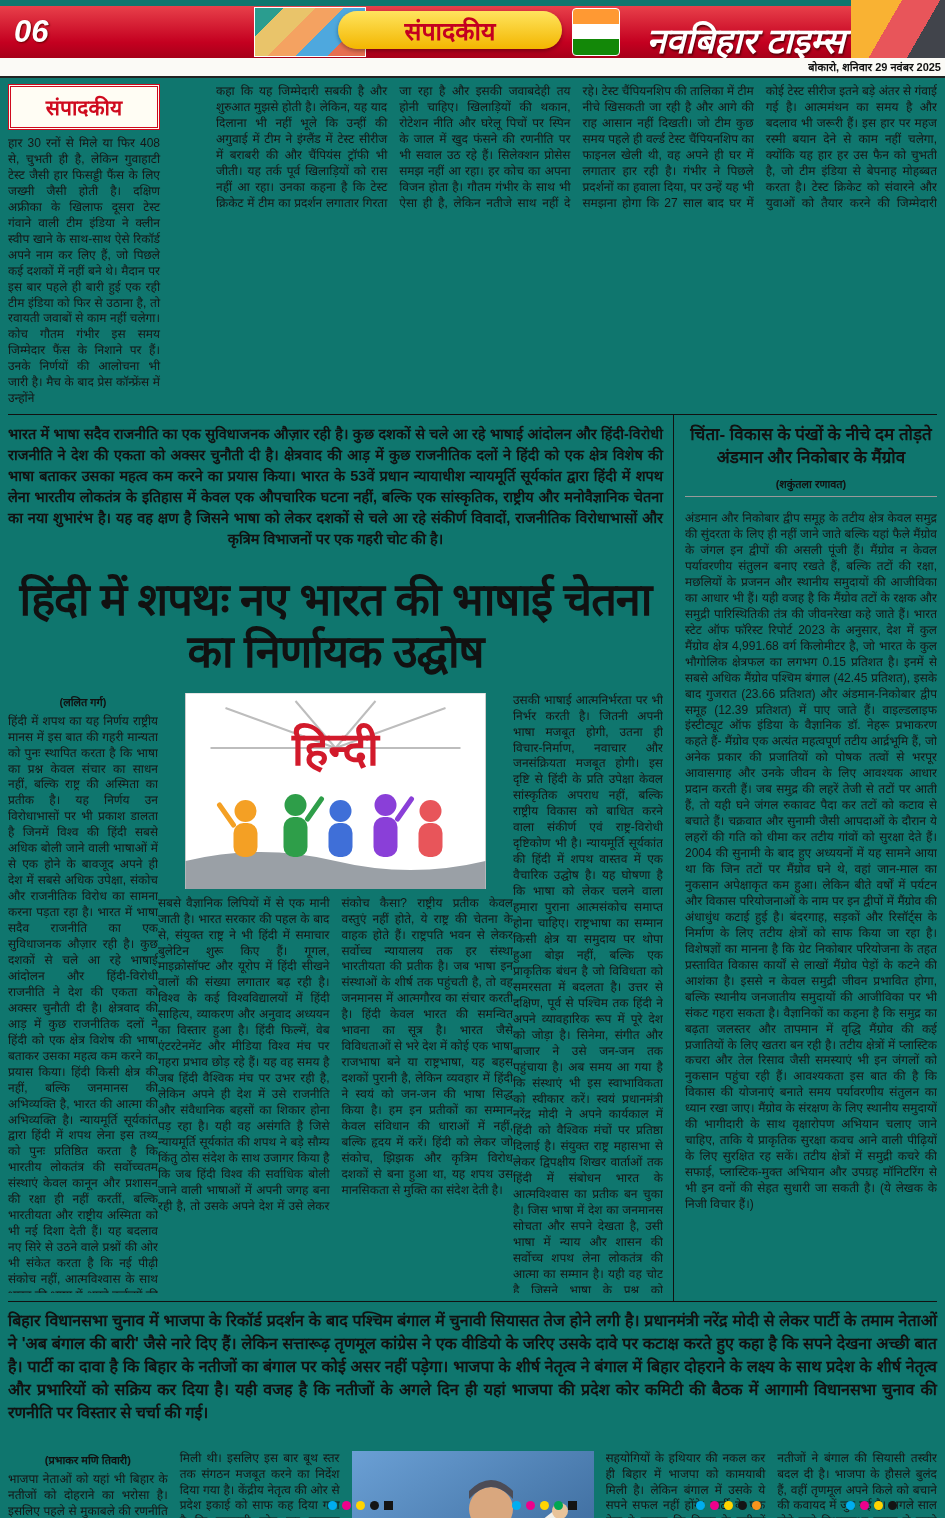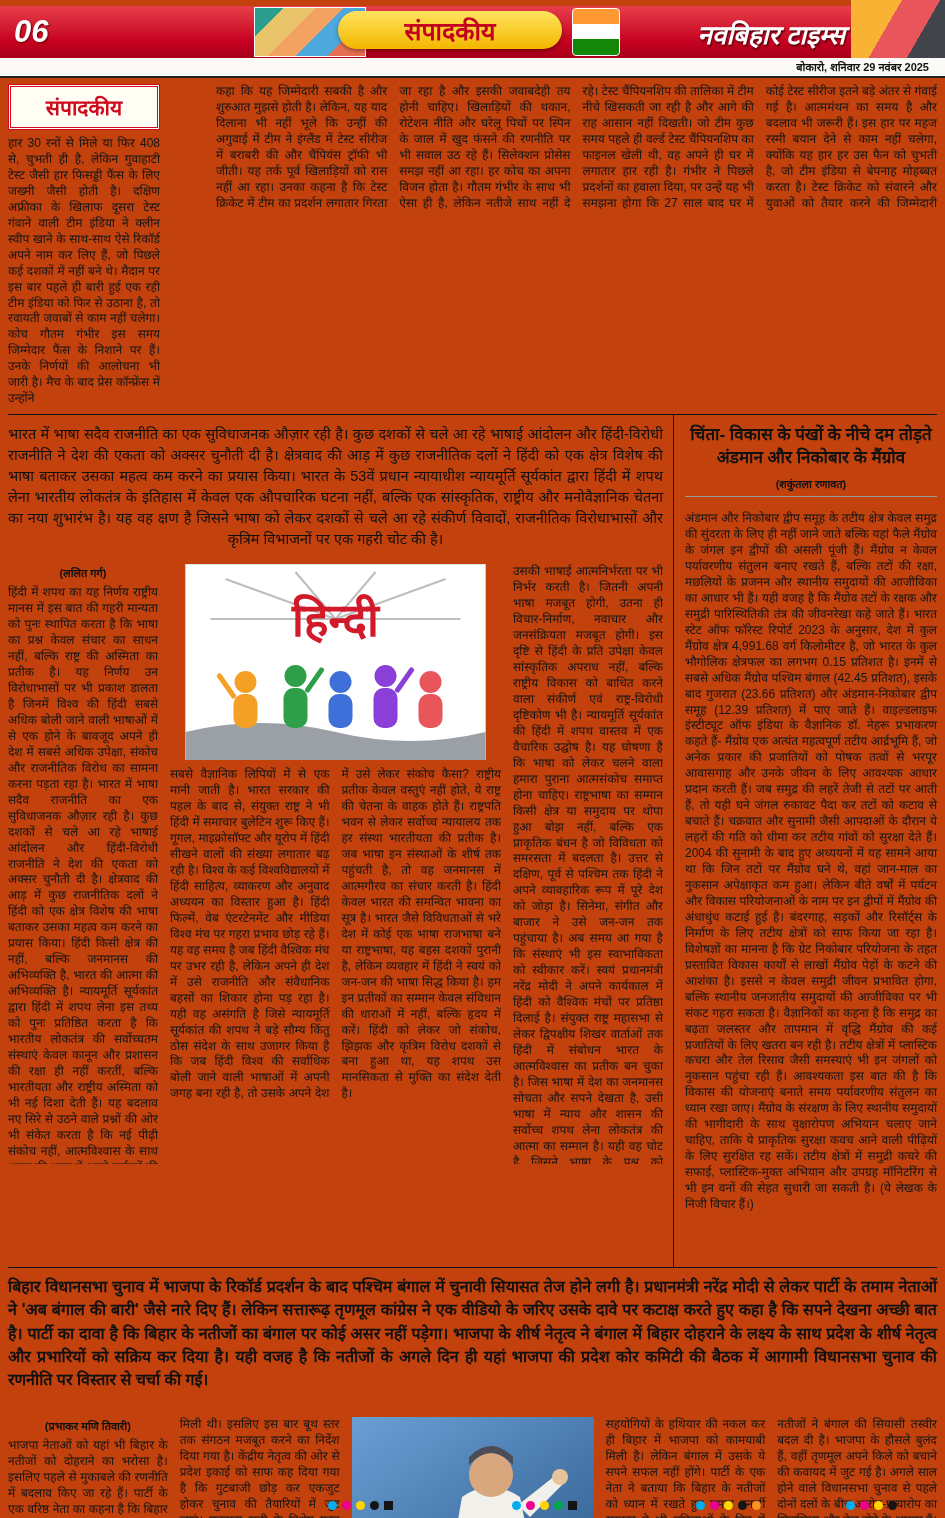--- a/index.html
+++ b/index.html
@@ -1,18 +1,18 @@
 <!DOCTYPE html>
 <html><head>
 <meta charset="utf-8">
 <style>
   html,body { margin:0; padding:0; background:#9a9a9a; }
   .page {
     width:945px; height:1518px; margin:0 auto; position:relative;
-    background:#c2410c; overflow:hidden; color:#111;
+    background:#0f766e; overflow:hidden; color:#111;
     font-family:"Liberation Sans", sans-serif;
   }
   
   .masthead-bar {
     position:absolute; top:6px; left:0; right:0; height:52px;
     background:linear-gradient(180deg,#e8404a 0%,#c40020 70%,#a70019 100%);
     display:flex; align-items:center;
   }
   .page-num {
     font-size:31px; font-weight:bold; font-style:italic; color:#fff;
@@ -28,61 +28,61 @@
     border-radius:19px; display:flex; align-items:center; justify-content:center;
     color:#c40020; font-weight:bold; font-size:25px;
     box-shadow:0 2px 4px rgba(0,0,0,.35);
   }
   .flag-img {
     position:absolute; left:572px; top:8px; width:46px; height:46px; border-radius:4px;
     background:linear-gradient(180deg,#ff9933 0 33%,#ffffff 33% 66%,#138808 66% 100%);
     border:1px solid #fff;
   }
   .masthead-title {
-    position:absolute; right:100px; top:16px; font-size:26px; font-weight:bold;
+    position:absolute; right:100px; top:16px; font-size:35px; font-weight:bold;
     font-style:italic; color:#fff; text-shadow:1px 2px 2px #5a000a;
   }
   .silhouette-img {
     position:absolute; right:0; top:0; width:94px; height:58px;
     background:linear-gradient(120deg,#f9b233 0 40%,#e8555a 40% 70%,#41444b 70% 100%);
   }
   .subbar {
     position:absolute; top:58px; left:0; right:0; height:18px; background:#fbfaf6;
     border-bottom:2px solid #222;
   }
   .dateline {
-    position:absolute; top:59px; right:16px; font-size:11px; font-weight:bold; color:#111;
+    position:absolute; top:59px; right:4px; font-size:11px; font-weight:bold; color:#111;
   }
   
   .small-text { font-size:12px; line-height:1.33; text-align:justify; color:#161616; }
   .byline { text-align:center; font-weight:bold; font-size:11px; margin:1px 0 5px; }
   
   .content { position:absolute; top:80px; left:8px; right:8px; }
   
   .top-section { display:flex; gap:12px; border-bottom:1.5px solid #111; padding:4px 0 7px; }
   .edit-col { width:152px; flex:none; }
   .edit-box {
     border:3px double #cf0a1e; color:#cf0a1e; font-weight:bold; font-size:21px;
     text-align:center; padding:6px 2px; margin-bottom:6px; background:#fffdf4;
   }
   .top-right { flex:1; min-width:0; }
   .top-headline { font-size:27px; font-weight:bold; text-align:center; margin:2px 0 8px; }
   .cols-4 { column-count:4; column-gap:12px; overflow:hidden; max-height:128px;margin-left:44px; }
   
   .main-section { display:flex; border-bottom:1.5px solid #111; min-height:852px; }
   .main-left { flex:1; min-width:0; padding:9px 10px 8px 0; }
   .main-intro {
-    font-size:14.5px; font-weight:normal; line-height:1.45; text-align:justify;
-    text-align-last:center; margin-bottom:14px;
+    font-size:14.5px; font-weight:bold; line-height:1.45; text-align:justify;
+    text-align-last:center; margin-bottom:24px;
   }
   .main-headline {
     font-size:45px; font-weight:800; text-align:center; line-height:1.16;
     margin:2px 0 14px; letter-spacing:-1px;
   }
-  .main-cols { display:flex; gap:12px; }
+  .main-cols { display:flex; }
   .mcol { width:150px; flex:none; overflow:hidden; max-height:600px; }
   .mmid { flex:1; min-width:0; }
   .hindi-illustration { width:100%; height:196px; display:block; margin-bottom:7px; }
   .cols-2 { column-count:2; column-gap:12px; overflow:hidden; }
   .mmid .cols-2 { max-height:398px; }
   
   .main-right { width:252px; flex:none; border-left:1.5px solid #111; padding:9px 0 8px 11px; overflow:hidden; }
   .mangrove-headline { font-size:17px; font-weight:bold; text-align:center; line-height:1.35; margin-bottom:6px; }
   .mangrove-byline {
     text-align:center; font-weight:bold; font-size:11px; padding-bottom:5px;
@@ -132,20 +132,21 @@
       </div>
       <div class="top-right">
         <div class="cols-4 small-text">कहा कि यह जिम्मेदारी सबकी है और शुरुआत मुझसे होती है। लेकिन, यह याद दिलाना भी नहीं भूले कि उन्हीं की अगुवाई में टीम ने इंग्लैंड में टेस्ट सीरीज में बराबरी की और चैंपियंस ट्रॉफी भी जीती। यह तर्क पूर्व खिलाड़ियों को रास नहीं आ रहा। उनका कहना है कि टेस्ट क्रिकेट में टीम का प्रदर्शन लगातार गिरता जा रहा है और इसकी जवाबदेही तय होनी चाहिए। खिलाड़ियों की थकान, रोटेशन नीति और घरेलू पिचों पर स्पिन के जाल में खुद फंसने की रणनीति पर भी सवाल उठ रहे हैं। सिलेक्शन प्रोसेस समझ नहीं आ रहा। हर कोच का अपना विजन होता है। गौतम गंभीर के साथ भी ऐसा ही है, लेकिन नतीजे साथ नहीं दे रहे। टेस्ट चैंपियनशिप की तालिका में टीम नीचे खिसकती जा रही है और आगे की राह आसान नहीं दिखती। जो टीम कुछ समय पहले ही वर्ल्ड टेस्ट चैंपियनशिप का फाइनल खेली थी, वह अपने ही घर में लगातार हार रही है। गंभीर ने पिछले प्रदर्शनों का हवाला दिया, पर उन्हें यह भी समझना होगा कि 27 साल बाद घर में कोई टेस्ट सीरीज इतने बड़े अंतर से गंवाई गई है। आत्ममंथन का समय है और बदलाव भी जरूरी हैं। इस हार पर महज रस्मी बयान देने से काम नहीं चलेगा, क्योंकि यह हार हर उस फैन को चुभती है, जो टीम इंडिया से बेपनाह मोहब्बत करता है। टेस्ट क्रिकेट को संवारने और युवाओं को तैयार करने की जिम्मेदारी अब सीनियर खिलाड़ियों की भी उतनी ही है, जितनी कोचिंग स्टाफ की। उम्मीद है कि टीम प्रबंधन इस हार से सबक लेकर आगे की राह तय करेगा और प्रशंसकों का भरोसा फिर से जीतेगा। गंभीर के कोच बनने के बाद से भारत 18 में से 10 टेस्ट हार चुका है और यही आंकड़ा सबसे ज्यादा चुभता है।</div>
       </div>
     </div>
 
     <div class="main-section">
 
       <div class="main-left">
         <div class="main-intro">भारत में भाषा सदैव राजनीति का एक सुविधाजनक औज़ार रही है। कुछ दशकों से चले आ रहे भाषाई आंदोलन और हिंदी-विरोधी राजनीति ने देश की एकता को अक्सर चुनौती दी है। क्षेत्रवाद की आड़ में कुछ राजनीतिक दलों ने हिंदी को एक क्षेत्र विशेष की भाषा बताकर उसका महत्व कम करने का प्रयास किया। भारत के 53वें प्रधान न्यायाधीश न्यायमूर्ति सूर्यकांत द्वारा हिंदी में शपथ लेना भारतीय लोकतंत्र के इतिहास में केवल एक औपचारिक घटना नहीं, बल्कि एक सांस्कृतिक, राष्ट्रीय और मनोवैज्ञानिक चेतना का नया शुभारंभ है। यह वह क्षण है जिसने भाषा को लेकर दशकों से चले आ रहे संकीर्ण विवादों, राजनीतिक विरोधाभासों और कृत्रिम विभाजनों पर एक गहरी चोट की है।</div>
+        <div class="main-headline">हिंदी में शपथः नए भारत की भाषाई चेतना का निर्णायक उद्घोष</div>
         <div class="main-cols">
           <div class="mcol">
             <div class="byline">(ललित गर्ग)</div>
             <div class="small-text">हिंदी में शपथ का यह निर्णय राष्ट्रीय मानस में इस बात की गहरी मान्यता को पुनः स्थापित करता है कि भाषा का प्रश्न केवल संचार का साधन नहीं, बल्कि राष्ट्र की अस्मिता का प्रतीक है। यह निर्णय उन विरोधाभासों पर भी प्रकाश डालता है जिनमें विश्व की हिंदी सबसे अधिक बोली जाने वाली भाषाओं में से एक होने के बावजूद अपने ही देश में सबसे अधिक उपेक्षा, संकोच और राजनीतिक विरोध का सामना करना पड़ता रहा है। भारत में भाषा सदैव राजनीति का एक सुविधाजनक औज़ार रही है। कुछ दशकों से चले आ रहे भाषाई आंदोलन और हिंदी-विरोधी राजनीति ने देश की एकता को अक्सर चुनौती दी है। क्षेत्रवाद की आड़ में कुछ राजनीतिक दलों ने हिंदी को एक क्षेत्र विशेष की भाषा बताकर उसका महत्व कम करने का प्रयास किया। हिंदी किसी क्षेत्र की नहीं, बल्कि जनमानस की अभिव्यक्ति है, भारत की आत्मा की अभिव्यक्ति है। न्यायमूर्ति सूर्यकांत द्वारा हिंदी में शपथ लेना इस तथ्य को पुनः प्रतिष्ठित करता है कि भारतीय लोकतंत्र की सर्वोच्चतम संस्थाएं केवल कानून और प्रशासन की रक्षा ही नहीं करतीं, बल्कि भारतीयता और राष्ट्रीय अस्मिता को भी नई दिशा देती हैं। यह बदलाव नए सिरे से उठने वाले प्रश्नों की ओर भी संकेत करता है कि नई पीढ़ी संकोच नहीं, आत्मविश्वास के साथ भारत की भाषा में अपने कर्तव्यों की शुरुआत कर रही है।</div>
           </div>
           <div class="mmid">
             <svg class="hindi-illustration" viewBox="0 0 300 196">
               <rect x="0" y="0" width="300" height="196" fill="#ffffff" stroke="#cccccc"></rect>
               <g stroke="#bdbdbd" stroke-width="2">
                 <line x1="150" y1="55" x2="40" y2="15"></line>

